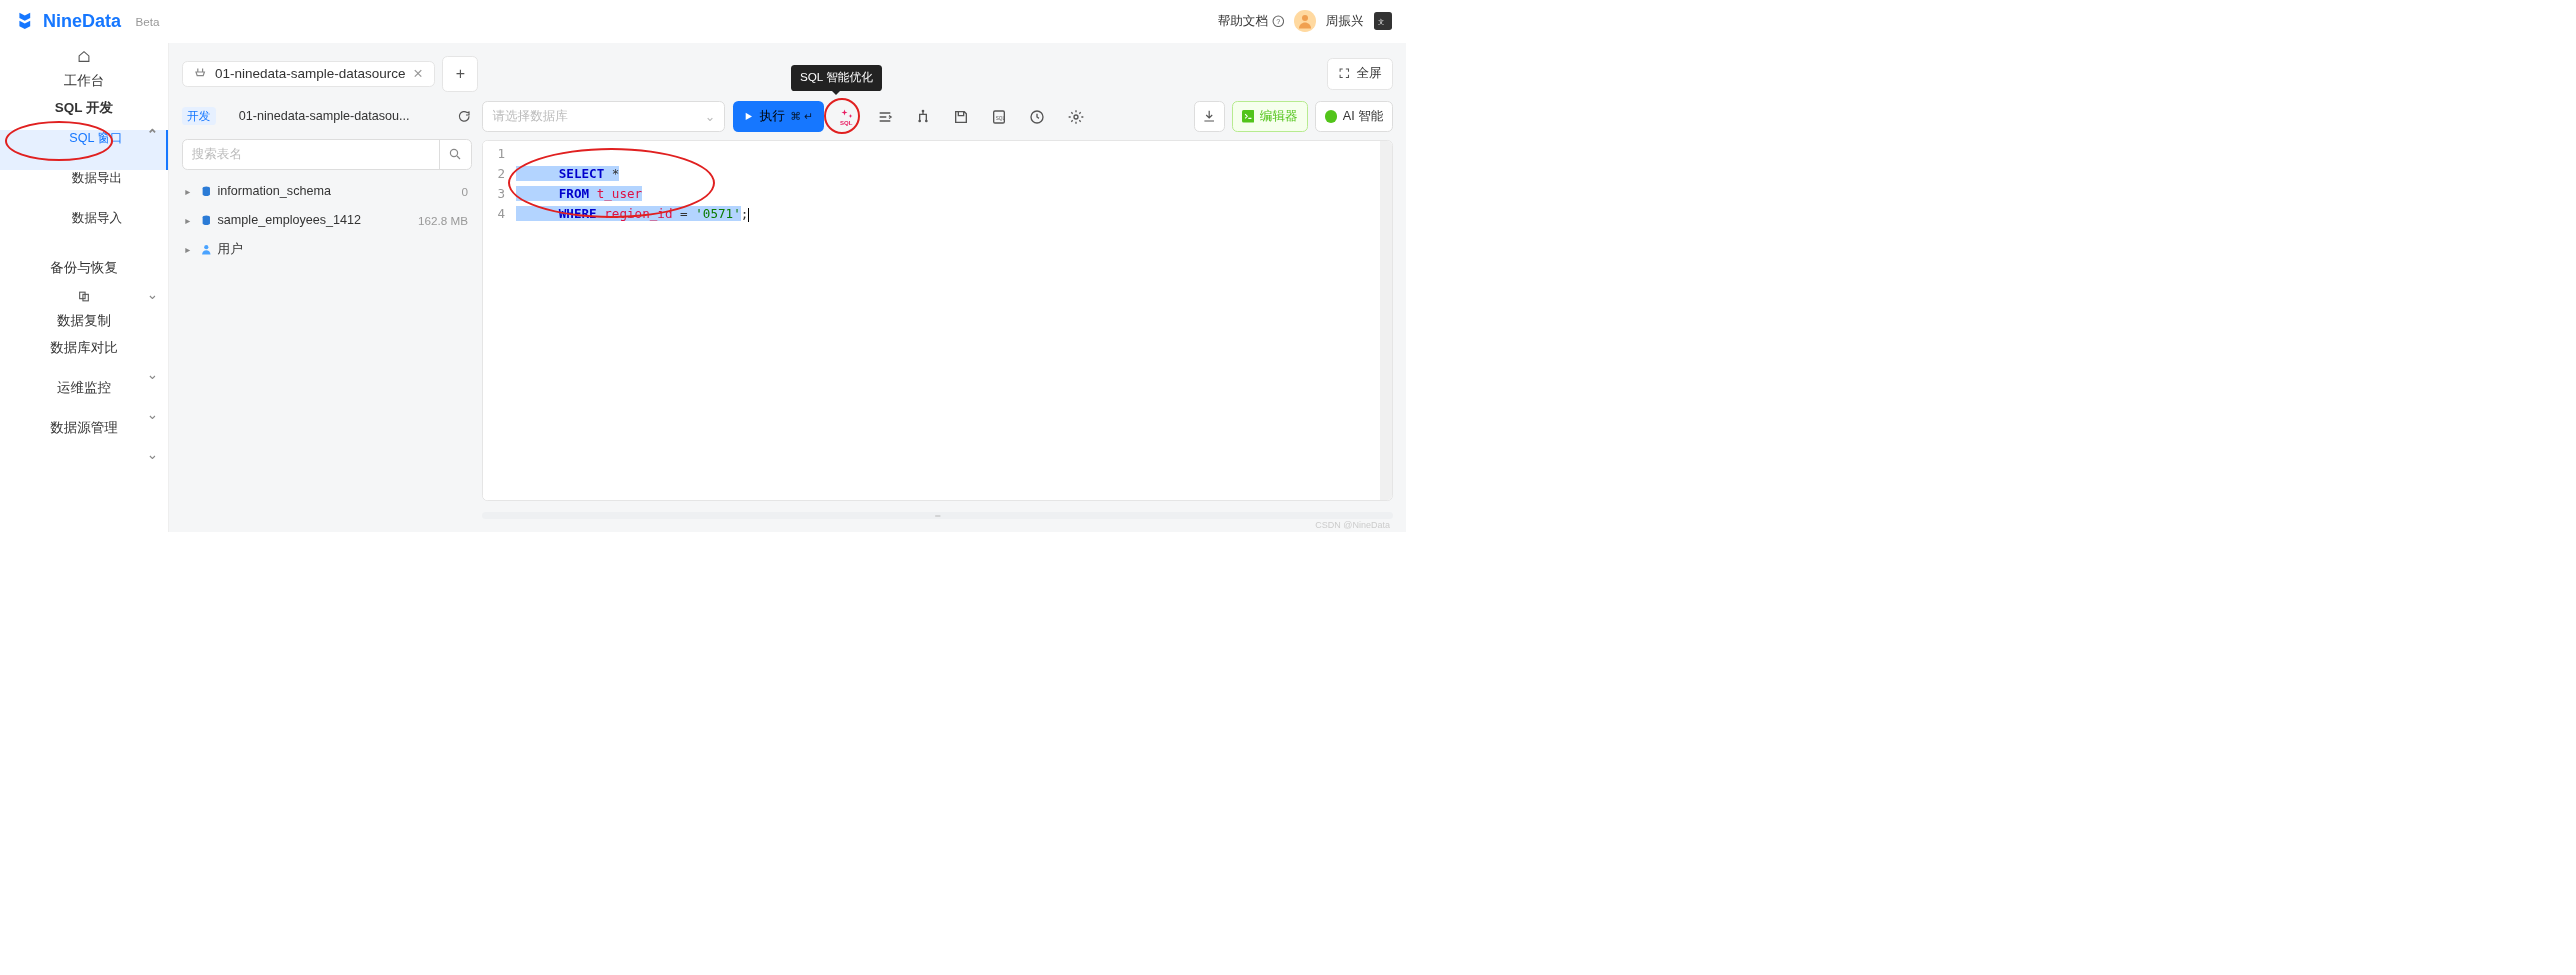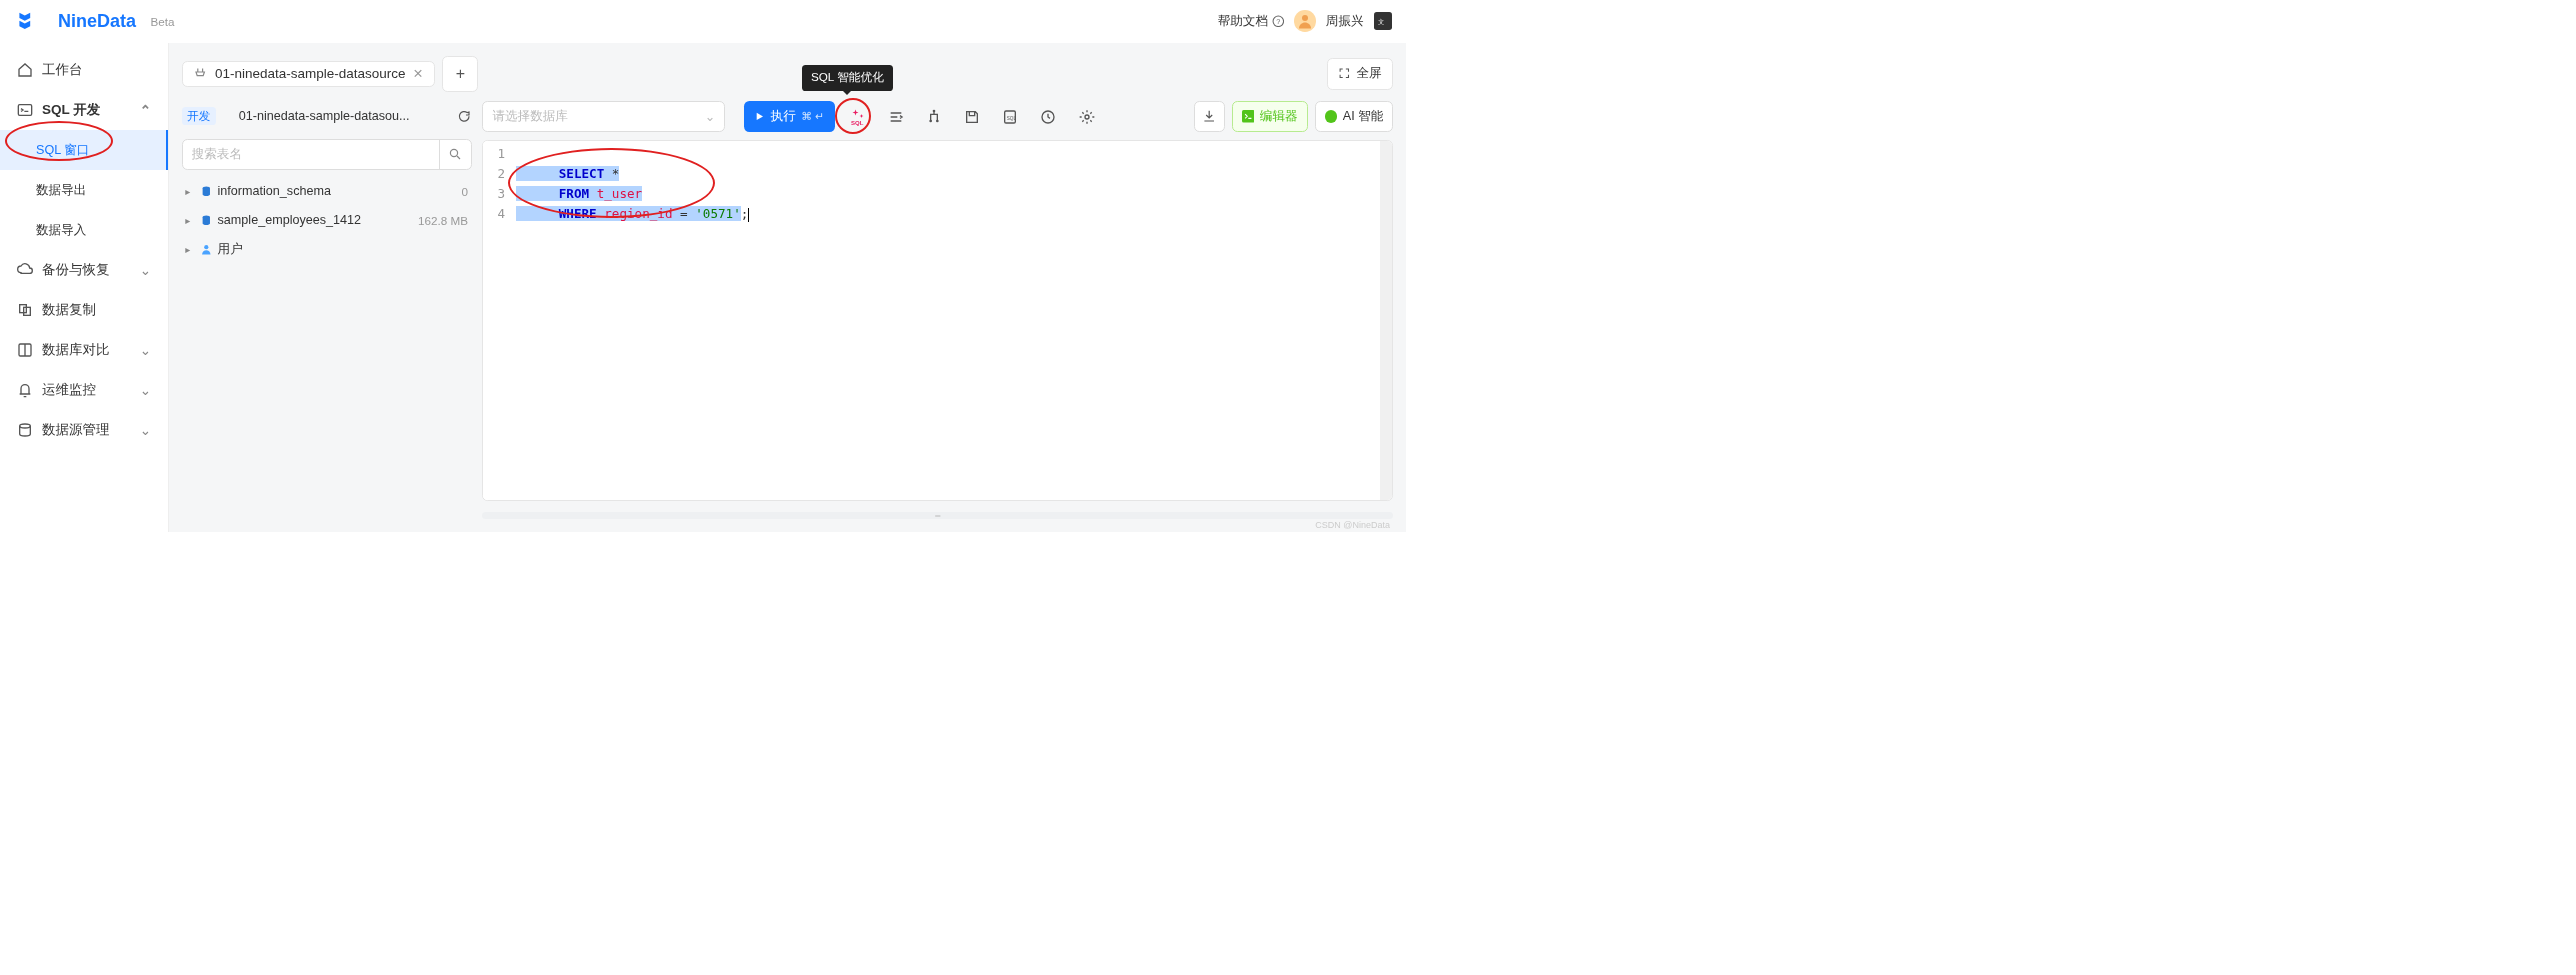--- a/index.html
+++ b/index.html
@@ -1,33 +1,33 @@
 <!DOCTYPE html>
 <html style="font-size:14.4px"><head>
 <meta charset="utf-8">
 <style>
 * { box-sizing: border-box; margin: 0; padding: 0; }
 body { font-family: -apple-system, "PingFang SC", "Microsoft YaHei", sans-serif; font-size: 12.6px; color: #333; background: #fff; width: 1406px; height: 532px; overflow: hidden; }
 
 
 .header { height: 43px; display: flex; align-items: center; justify-content: space-between; padding: 0 14.4px; border-bottom: 0.9px solid transparent; }
 .header-left { display: flex; align-items: center; gap: 9px; }
-.logo { display: flex; align-items: center; gap: 22px; font-size: 18px; font-weight: 700; color: #1677ff; }
+.logo { display: flex; align-items: center; gap: 7px; font-size: 18px; font-weight: 700; color: #1677ff; }
 .logo svg { width: 21.6px; height: 21.6px; }
 .beta { color: #999; font-size: 11.7px; font-weight: normal; margin-left: 5.4px; }
 .header-right { display: flex; align-items: center; gap: 10px; }
 .help-link { color: #333; display: flex; align-items: center; gap: 3.6px; }
 .avatar { width: 21.6px; height: 21.6px; border-radius: 50%; background: #ffd9a0; display: flex; align-items: center; justify-content: center; }
 .username { color: #333; }
 .lang-icon { width: 18px; height: 18px; background: #333; color: #fff; border-radius: 2.7px; display: flex; align-items: center; justify-content: center; font-size: 9px; }
 
 
 .body-row { display: flex; height: calc(100% - 43px); }
 .sidebar { width: 169px; border-right: 0.9px solid #eee; padding-top: 7.2px; }
-.side-item { display: flex; align-items: center; height: 40px; padding: 0 17px; gap: 9px; cursor: pointer; color: #333; font-size: 13.5px; }
+.side-item { display: flex; align-items: center; height: 40px; padding: 0 10px; gap: 9px; cursor: pointer; color: #333; font-size: 13.5px; flex-direction: column; }
 .side-item.sub { padding-left: 36px; font-size: 12.6px; }
 .side-item.active { background: #e6f0ff; color: #1677ff; border-right: 2.7px solid #1677ff; }
 .side-item .chev { margin-left: auto; color: #888; }
 .side-group { font-weight: 600; }
 
 
 .red-circle { position: absolute; border: 2.3px solid #e02020; border-radius: 50%; pointer-events: none; }
 
 
 .main { flex: 1; background: #f5f6f7; display: flex; flex-direction: column; padding: 12.6px; gap: 0; position: relative; }
@@ -51,21 +51,21 @@
 .tree { background: transparent; }
 .tree-item { display: flex; align-items: center; height: 29px; gap: 5.4px; padding: 0 3.6px; font-size: 12.6px; color: #333; }
 .tree-item .arrow { color: #888; font-size: 10px; width: 9px; }
 .tree-item .dbicon { color: #2b7bd6; }
 .tree-item .meta { margin-left: auto; color: #999; font-size: 11.7px; }
 
 
 .right-panel { flex: 1; display: flex; flex-direction: column; gap: 7.2px; }
 .toolbar { display: flex; align-items: center; gap: 7.2px; height: 32px; position: relative; }
 .db-select { flex: 0 0 243px; height: 31px; border: 0.9px solid #ddd; border-radius: 5.4px; background: #fff; display: flex; align-items: center; justify-content: space-between; padding: 0 9px; color: #bbb; }
-.run-btn { height: 31px; background: #1677ff; color: #ffffff; border-radius: 5.4px; display: flex; align-items: center; padding: 0 10.8px; gap: 5.4px; font-size: 12.6px; margin-left: 11px; }
+.run-btn { height: 31px; background: #1677ff; color: #000000; border-radius: 5.4px; display: flex; align-items: center; padding: 0 10.8px; gap: 5.4px; font-size: 12.6px; }
 .run-btn .kbd { opacity: 0.8; font-size: 10.8px; }
 .icon-btn { width: 31px; height: 31px; display: flex; align-items: center; justify-content: center; color: #555; border-radius: 5.4px; }
 .icon-btn.highlighted { color: #e91e63; }
 .spacer { flex: 1; }
 .dl-btn { width: 31px; height: 31px; border: 0.9px solid #ddd; border-radius: 5.4px; background: #fff; display: flex; align-items: center; justify-content: center; color: #555; }
 .editor-btn { height: 31px; border: 0.9px solid #b7eb8f; background: #f6ffed; color: #52c41a; border-radius: 5.4px; display: flex; align-items: center; padding: 0 9px; gap: 5.4px; font-weight: 500; }
 .ai-btn { height: 31px; border: 0.9px solid #ddd; background: #fff; border-radius: 5.4px; display: flex; align-items: center; padding: 0 9px; gap: 5.4px; color: #333; }
 .ai-btn .dot { width: 12.6px; height: 12.6px; border-radius: 50%; background: #52c41a; }
 
 

